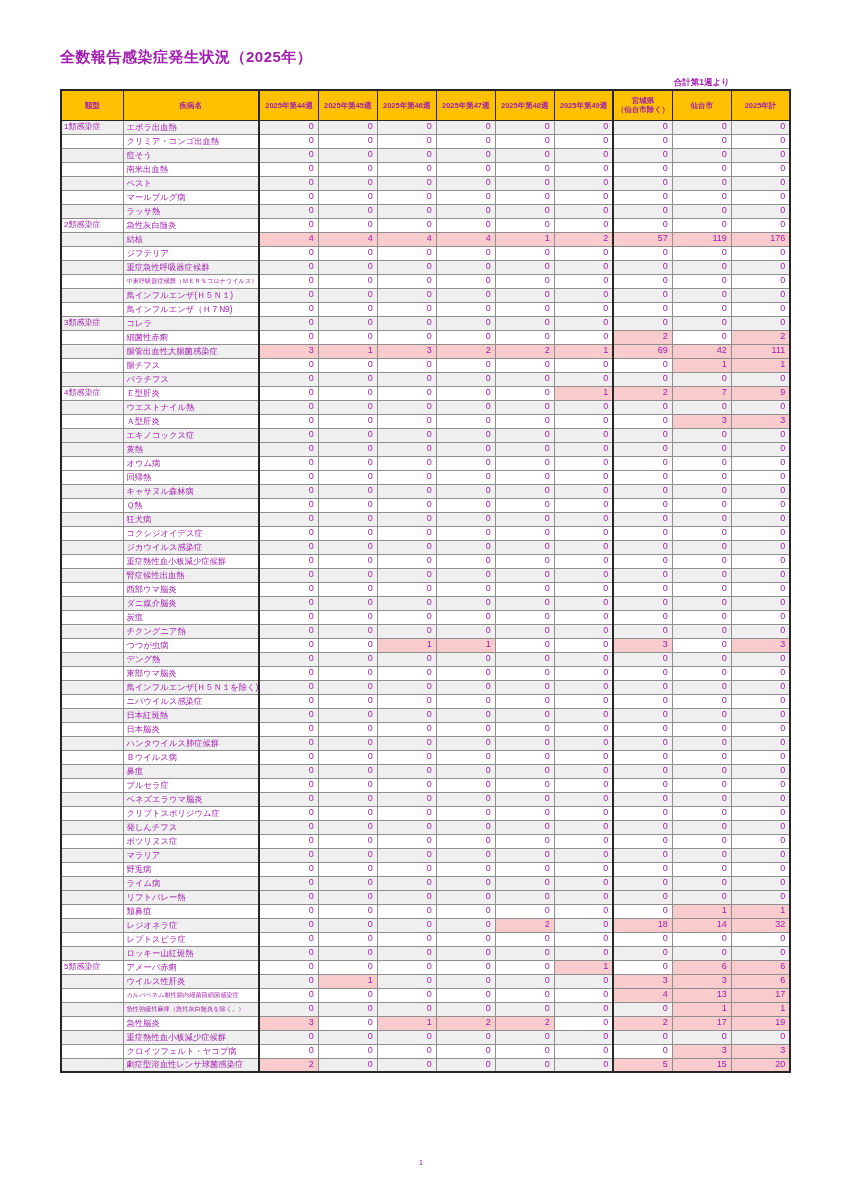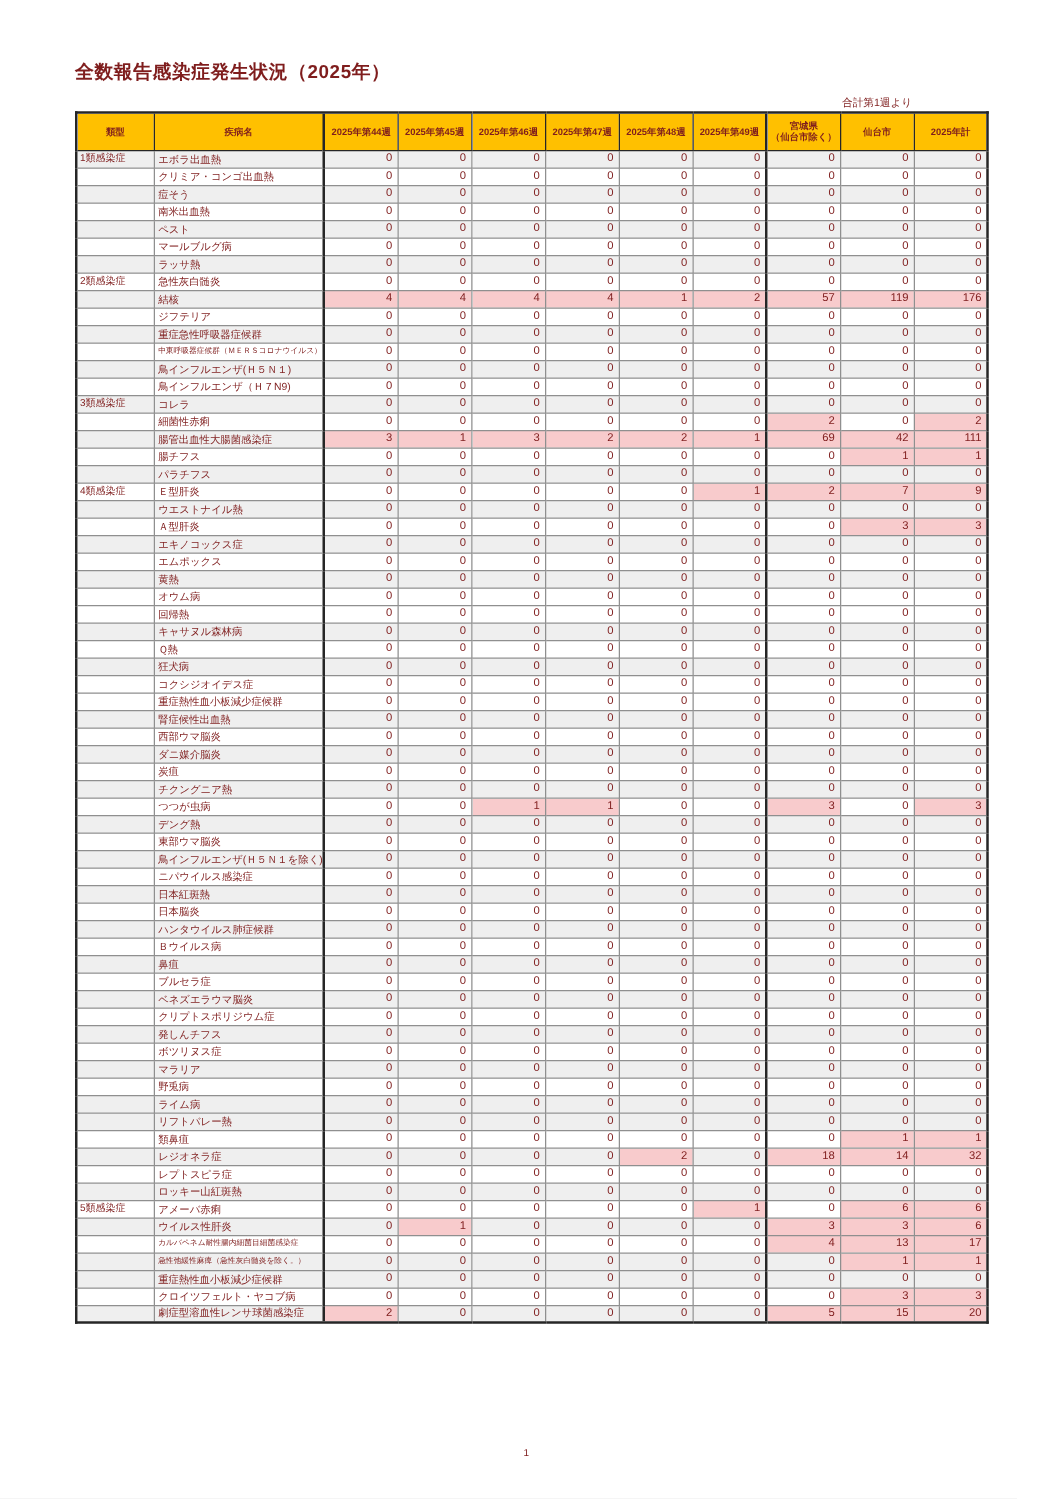--- a/index.html
+++ b/index.html
@@ -6,40 +6,40 @@
     --header-bg:#FFC000;
     --highlight:#F8CBCC;
     --stripe:#EFEFEF;
     --thin:#8f8f8f;
     --thick:#262626;
   }
   *{box-sizing:border-box;margin:0;padding:0}
   html,body{background:#e8e8e8}
   .page{
     position:relative;width:842px;height:1199px;background:#ffffff;
-    font-family:"Liberation Sans","DejaVu Sans",sans-serif;color:#7f1d1d;
+    font-family:"Liberation Sans","DejaVu Sans",sans-serif;color:#a21caf;
     margin:0 auto;overflow:hidden;
   }
   .title{
     position:absolute;left:60px;top:48px;font-size:15px;font-weight:bold;
     letter-spacing:0.5px;
   }
   .t-wrap{position:absolute;left:60px;top:75px}
   table{border-collapse:collapse;table-layout:fixed}
   col.c-cat{width:62px}
   col.c-name{width:133px}
   col.c-num{width:59px}
   th,td{
     border:1px solid var(--thin);
     font-size:9px;line-height:1.05;overflow:hidden;white-space:nowrap;
   }
   tr.group-row td{border:none;background:#fff}
   td.goukei{
     border:1.5px solid var(--thick);height:15px;text-align:center;
-    font-size:8.5px;font-weight:400;background:#fff;
+    font-size:8.5px;font-weight:700;background:#fff;
   }
   thead tr.cols th{
     background:var(--header-bg);height:30px;text-align:center;
     font-size:7.5px;font-weight:bold;border-color:#262626;
     border-top:2px solid var(--thick);white-space:pre-line;line-height:1.25;
     vertical-align:middle;padding:0 1px;
   }
   tbody td{height:14px;vertical-align:middle}
   td.cat{font-size:8px;padding-left:2px;text-align:left}
   td.dname{font-size:8.3px;padding-left:3px;text-align:left}
@@ -389,33 +389,20 @@
             <td class="val edge-l">0</td>
             <td class="val">0</td>
             <td class="val">0</td>
             <td class="val">0</td>
             <td class="val">0</td>
             <td class="val">0</td>
             <td class="val edge-l">0</td>
             <td class="val">0</td>
             <td class="val edge-r">0</td>
           </tr>
-          <tr>
-            <td class="cat edge-l"></td>
-            <td class="dname">エムポックス</td>
-            <td class="val edge-l">0</td>
-            <td class="val">0</td>
-            <td class="val">0</td>
-            <td class="val">0</td>
-            <td class="val">0</td>
-            <td class="val">0</td>
-            <td class="val edge-l">0</td>
-            <td class="val">0</td>
-            <td class="val edge-r">0</td>
-          </tr>
           <tr class="stripe">
             <td class="cat edge-l"></td>
             <td class="dname">黄熱</td>
             <td class="val edge-l">0</td>
             <td class="val">0</td>
             <td class="val">0</td>
             <td class="val">0</td>
             <td class="val">0</td>
             <td class="val">0</td>
             <td class="val edge-l">0</td>
@@ -483,20 +470,33 @@
             <td class="val">0</td>
             <td class="val">0</td>
             <td class="val">0</td>
             <td class="val edge-l">0</td>
             <td class="val">0</td>
             <td class="val edge-r">0</td>
           </tr>
           <tr>
             <td class="cat edge-l"></td>
             <td class="dname">コクシジオイデス症</td>
+            <td class="val edge-l">0</td>
+            <td class="val">0</td>
+            <td class="val">0</td>
+            <td class="val">0</td>
+            <td class="val">0</td>
+            <td class="val">0</td>
+            <td class="val edge-l">0</td>
+            <td class="val">0</td>
+            <td class="val edge-r">0</td>
+          </tr>
+          <tr class="stripe">
+            <td class="cat edge-l"></td>
+            <td class="dname">ジカウイルス感染症</td>
             <td class="val edge-l">0</td>
             <td class="val">0</td>
             <td class="val">0</td>
             <td class="val">0</td>
             <td class="val">0</td>
             <td class="val">0</td>
             <td class="val edge-l">0</td>
             <td class="val">0</td>
             <td class="val edge-r">0</td>
           </tr>
@@ -921,20 +921,33 @@
             <td class="dname small">急性弛緩性麻痺（急性灰白髄炎を除く。）</td>
             <td class="val edge-l">0</td>
             <td class="val">0</td>
             <td class="val">0</td>
             <td class="val">0</td>
             <td class="val">0</td>
             <td class="val">0</td>
             <td class="val edge-l">0</td>
             <td class="val hl">1</td>
             <td class="val hl edge-r">1</td>
+          </tr>
+          <tr>
+            <td class="cat edge-l"></td>
+            <td class="dname">急性脳炎</td>
+            <td class="val hl edge-l">3</td>
+            <td class="val">0</td>
+            <td class="val hl">1</td>
+            <td class="val hl">2</td>
+            <td class="val hl">2</td>
+            <td class="val">0</td>
+            <td class="val hl edge-l">2</td>
+            <td class="val hl">17</td>
+            <td class="val hl edge-r">19</td>
           </tr>
           <tr class="stripe">
             <td class="cat edge-l"></td>
             <td class="dname">重症熱性血小板減少症候群</td>
             <td class="val edge-l">0</td>
             <td class="val">0</td>
             <td class="val">0</td>
             <td class="val">0</td>
             <td class="val">0</td>
             <td class="val">0</td>

